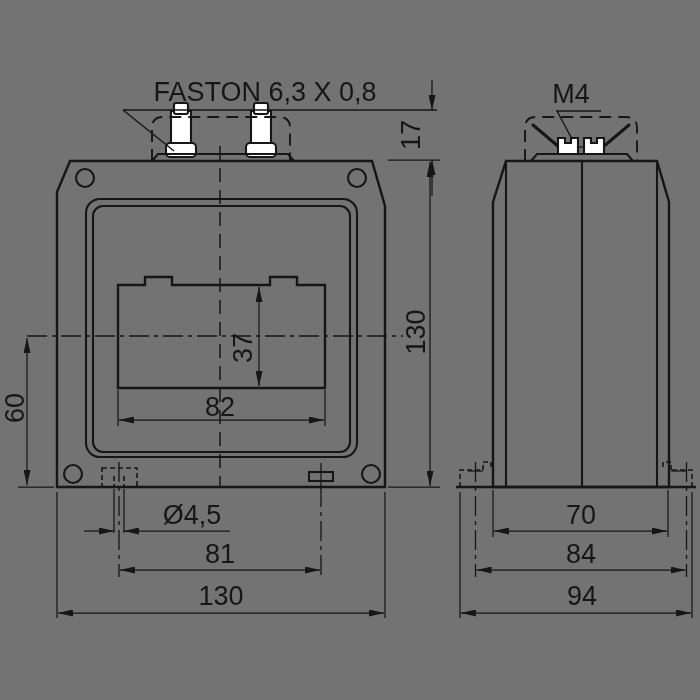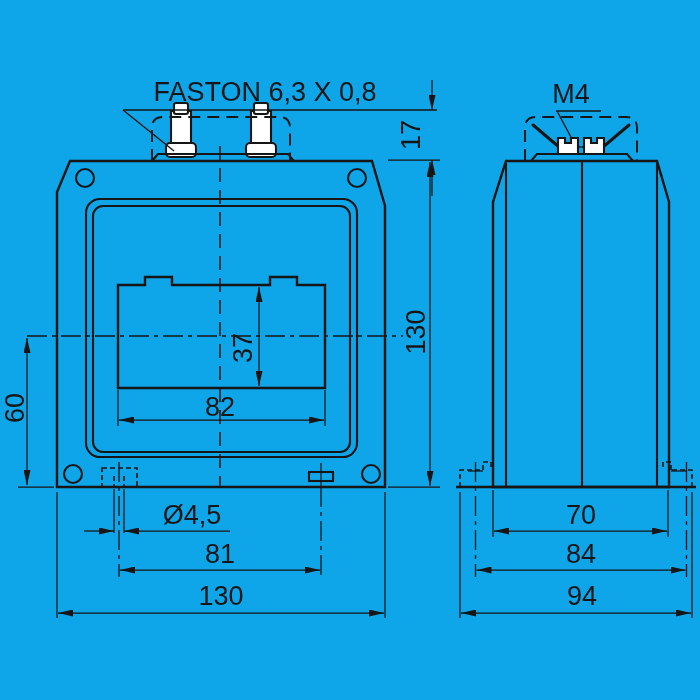--- a/index.html
+++ b/index.html
@@ -1,16 +1,16 @@
 <!DOCTYPE html>
 <html><head>
 <meta charset="utf-8">
 <style>
   html,body{margin:0;padding:0;background:#ffffff;}
-  .stage{width:700px;height:700px;background:#0ea5e9;position:relative;overflow:hidden;}
+  .stage{width:700px;height:700px;background:#737373;position:relative;overflow:hidden;}
   svg{display:block;}
   text{font-family:"Liberation Sans",sans-serif;font-size:27px;fill:#161616;}
   .outline{fill:none;stroke:#161616;stroke-width:2.4;stroke-linejoin:miter;}
   .med{fill:none;stroke:#161616;stroke-width:2.1;}
   .part{fill:#ffffff;stroke:#161616;stroke-width:2.1;}
   .thin{fill:none;stroke:#161616;stroke-width:1.25;}
   .leader{fill:none;stroke:#161616;stroke-width:1.4;}
   .phantom{fill:none;stroke:#161616;stroke-width:1.9;stroke-dasharray:12 7;}
   .hidden{fill:none;stroke:#161616;stroke-width:1.6;stroke-dasharray:5 3;}
   .centerline{fill:none;stroke:#161616;stroke-width:1.3;stroke-dasharray:20 5 4 5;}

